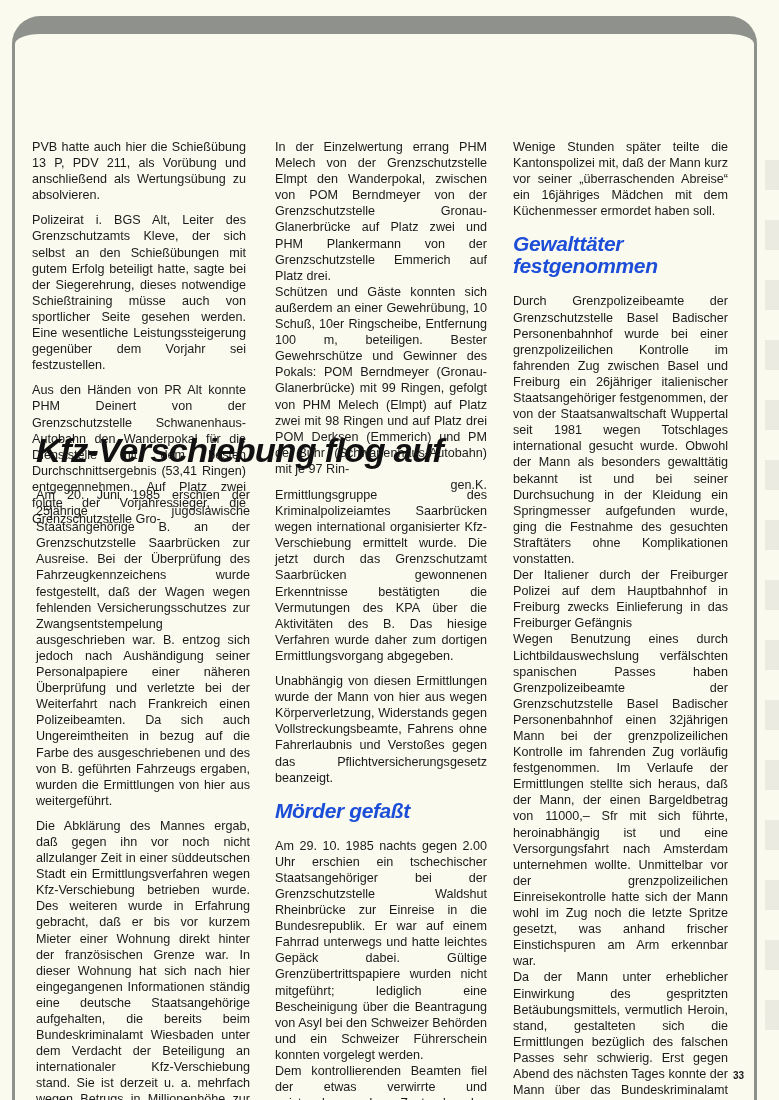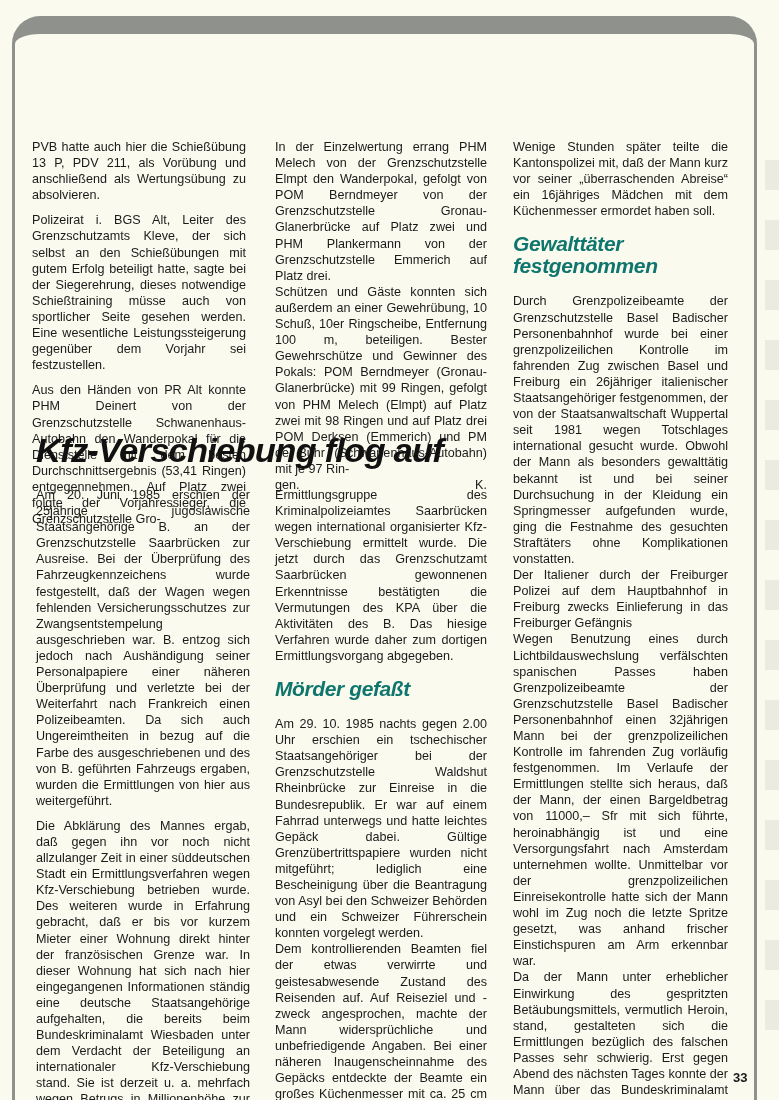--- a/index.html
+++ b/index.html
@@ -18,71 +18,72 @@
     border-radius:28px 28px 0 0;
     box-sizing:border-box;
   }
   .col {
     position:absolute;
     font-size:12.6px; line-height:16.1px;
     text-align:justify; hyphens:manual;
   }
   .col p { margin:0 0 9px 0; }
   .col p.tight { margin:0; }
-  .sig { display:flex; justify-content:space-between; }
+  .sig { display:flex; justify-content:flex-end; }
   h1.headline {
     position:absolute; left:36px; top:432px; margin:0;
     font-family:"Liberation Sans", sans-serif; font-weight:900; font-style:italic;
     font-size:33px; letter-spacing:-0.8px; color:#111;
     transform:scaleX(1.05); transform-origin:left center;
   }
   h2.sub {
     margin:14px 0 16px 0;
     font-family:"Liberation Sans", sans-serif; font-weight:900; font-style:italic;
-    font-size:21px; line-height:22px; letter-spacing:-0.4px; color:#0f766e;
+    font-size:21px; line-height:22px; letter-spacing:-0.4px; color:#1d4ed8;
   }
   .pagenum {
-    position:absolute; left:733px; top:1070px; font-size:13px; font-weight:bold;
+    position:absolute; left:733px; top:1070px; font-size:10px; font-weight:bold;
   }
   .speckle {
     position:absolute; right:0; top:130px; width:14px; height:900px;
     background:repeating-linear-gradient(180deg, transparent 0 30px, rgba(150,150,150,0.15) 30px 60px);
   }
 </style>
 </head>
 <body>
 
 <div class="frame"></div>
 <div class="speckle"></div>
 
 <div class="col" style="left:32px; top:139px; width:214px;">
   <p>PVB hatte auch hier die Schießübung 13 P, PDV 211, als Vorübung und anschließend als Wertungsübung zu absolvieren.</p>
   <p>Polizeirat i. BGS Alt, Leiter des Grenzschutzamts Kleve, der sich selbst an den Schießübungen mit gutem Erfolg beteiligt hatte, sagte bei der Siegerehrung, dieses notwendige Schießtraining müsse auch von sportlicher Seite gesehen werden. Eine wesentliche Leistungssteigerung gegenüber dem Vorjahr sei festzustellen.</p>
   <p>Aus den Händen von PR Alt konnte PHM Deinert von der Grenzschutzstelle Schwanenhaus-Autobahn den Wanderpokal für die Dienststelle mit dem besten Durchschnittsergebnis (53,41 Ringen) entgegennehmen. Auf Platz zwei folgte der Vorjahressieger, die Grenzschutzstelle Gro-</p>
 </div>
 
 <div class="col" style="left:275px; top:139px; width:212px;">
-  <p class="tight">In der Einzelwertung errang PHM Melech von der Grenzschutzstelle Elmpt den Wanderpokal, gefolgt von POM Berndmeyer von der Grenzschutzstelle Gronau-Glanerbrücke auf Platz zwei und PHM Plankermann von der Grenzschutzstelle Emmerich auf Platz drei.</p>
+  <p class="tight">In der Einzelwertung errang PHM Melech von der Grenzschutzstelle Elmpt den Wanderpokal, zwischen von POM Berndmeyer von der Grenzschutzstelle Gronau-Glanerbrücke auf Platz zwei und PHM Plankermann von der Grenzschutzstelle Emmerich auf Platz drei.</p>
   <p class="tight">Schützen und Gäste konnten sich außerdem an einer Gewehrübung, 10 Schuß, 10er Ringscheibe, Entfernung 100 m, beteiligen. Bester Gewehrschütze und Gewinner des Pokals: POM Berndmeyer (Gronau-Glanerbrücke) mit 99 Ringen, gefolgt von PHM Melech (Elmpt) auf Platz zwei mit 98 Ringen und auf Platz drei POM Derksen (Emmerich) und PM de Buhr (Schwanenhaus-Autobahn) mit je 97 Rin-</p>
   <div class="sig">
     <span>gen.</span>
     <span>K.</span>
   </div>
 </div>
 
 <h1 class="headline">Kfz-Verschiebung flog auf</h1>
 
 <div class="col" style="left:36px; top:487px; width:214px;">
   <p>Am 20. Juni 1985 erschien der 25jährige jugoslawische Staatsangehörige B. an der Grenzschutzstelle Saarbrücken zur Ausreise. Bei der Überprüfung des Fahrzeugkennzeichens wurde festgestellt, daß der Wagen wegen fehlenden Versicherungsschutzes zur Zwangsentstempelung ausgeschrieben war. B. entzog sich jedoch nach Aushändigung seiner Personalpapiere einer näheren Überprüfung und verletzte bei der Weiterfahrt nach Frankreich einen Polizeibeamten. Da sich auch Ungereimtheiten in bezug auf die Farbe des ausgeschriebenen und des von B. geführten Fahrzeugs ergaben, wurden die Ermittlungen von hier aus weitergeführt.</p>
   <p>Die Abklärung des Mannes ergab, daß gegen ihn vor noch nicht allzulanger Zeit in einer süddeutschen Stadt ein Ermittlungsverfahren wegen Kfz-Verschiebung betrieben wurde. Des weiteren wurde in Erfahrung gebracht, daß er bis vor kurzem Mieter einer Wohnung direkt hinter der französischen Grenze war. In dieser Wohnung hat sich nach hier eingegangenen Informationen ständig eine deutsche Staatsangehörige aufgehalten, die bereits beim Bundeskriminalamt Wiesbaden unter dem Verdacht der Beteiligung an internationaler Kfz-Verschiebung stand. Sie ist derzeit u. a. mehrfach wegen Betrugs in Millionenhöhe zur Festnahme ausgeschrieben.</p>
 
 </div>
 
 <div class="col" style="left:275px; top:487px; width:212px;">
   <p>Ermittlungsgruppe des Kriminalpolizeiamtes Saarbrücken wegen international organisierter Kfz-Verschiebung ermittelt wurde. Die jetzt durch das Grenzschutzamt Saarbrücken gewonnenen Erkenntnisse bestätigten die Vermutungen des KPA über die Aktivitäten des B. Das hiesige Verfahren wurde daher zum dortigen Ermittlungsvorgang abgegeben.</p>
+  <p>Unabhängig von diesen Ermittlungen wurde der Mann von hier aus wegen Körperverletzung, Widerstands gegen Vollstreckungsbeamte, Fahrens ohne Fahrerlaubnis und Verstoßes gegen das Pflichtversicherungsgesetz beanzeigt.</p>
   <h2 class="sub">Mörder gefaßt</h2>
   <p class="tight">Am 29. 10. 1985 nachts gegen 2.00 Uhr erschien ein tschechischer Staatsangehöriger bei der Grenzschutzstelle Waldshut Rheinbrücke zur Einreise in die Bundesrepublik. Er war auf einem Fahrrad unterwegs und hatte leichtes Gepäck dabei. Gültige Grenzübertrittspapiere wurden nicht mitgeführt; lediglich eine Bescheinigung über die Beantragung von Asyl bei den Schweizer Behörden und ein Schweizer Führerschein konnten vorgelegt werden.</p>
   <p class="tight">Dem kontrollierenden Beamten fiel der etwas verwirrte und geistesabwesende Zustand des Reisenden auf. Auf Reiseziel und -zweck angesprochen, machte der Mann widersprüchliche und unbefriedigende Angaben. Bei einer näheren Inaugenscheinnahme des Gepäcks entdeckte der Beamte ein großes Küchenmesser mit ca. 25 cm Klingenlänge, auf der sich angetrocknetes Blut befand.</p>
 
 </div>
 
 <div class="col" style="left:513px; top:139px; width:215px;">
   <p class="tight">Wenige Stunden später teilte die Kantonspolizei mit, daß der Mann kurz vor seiner „überraschenden Abreise“ ein 16jähriges Mädchen mit dem Küchenmesser ermordet haben soll.</p>
 
   <h2 class="sub">

